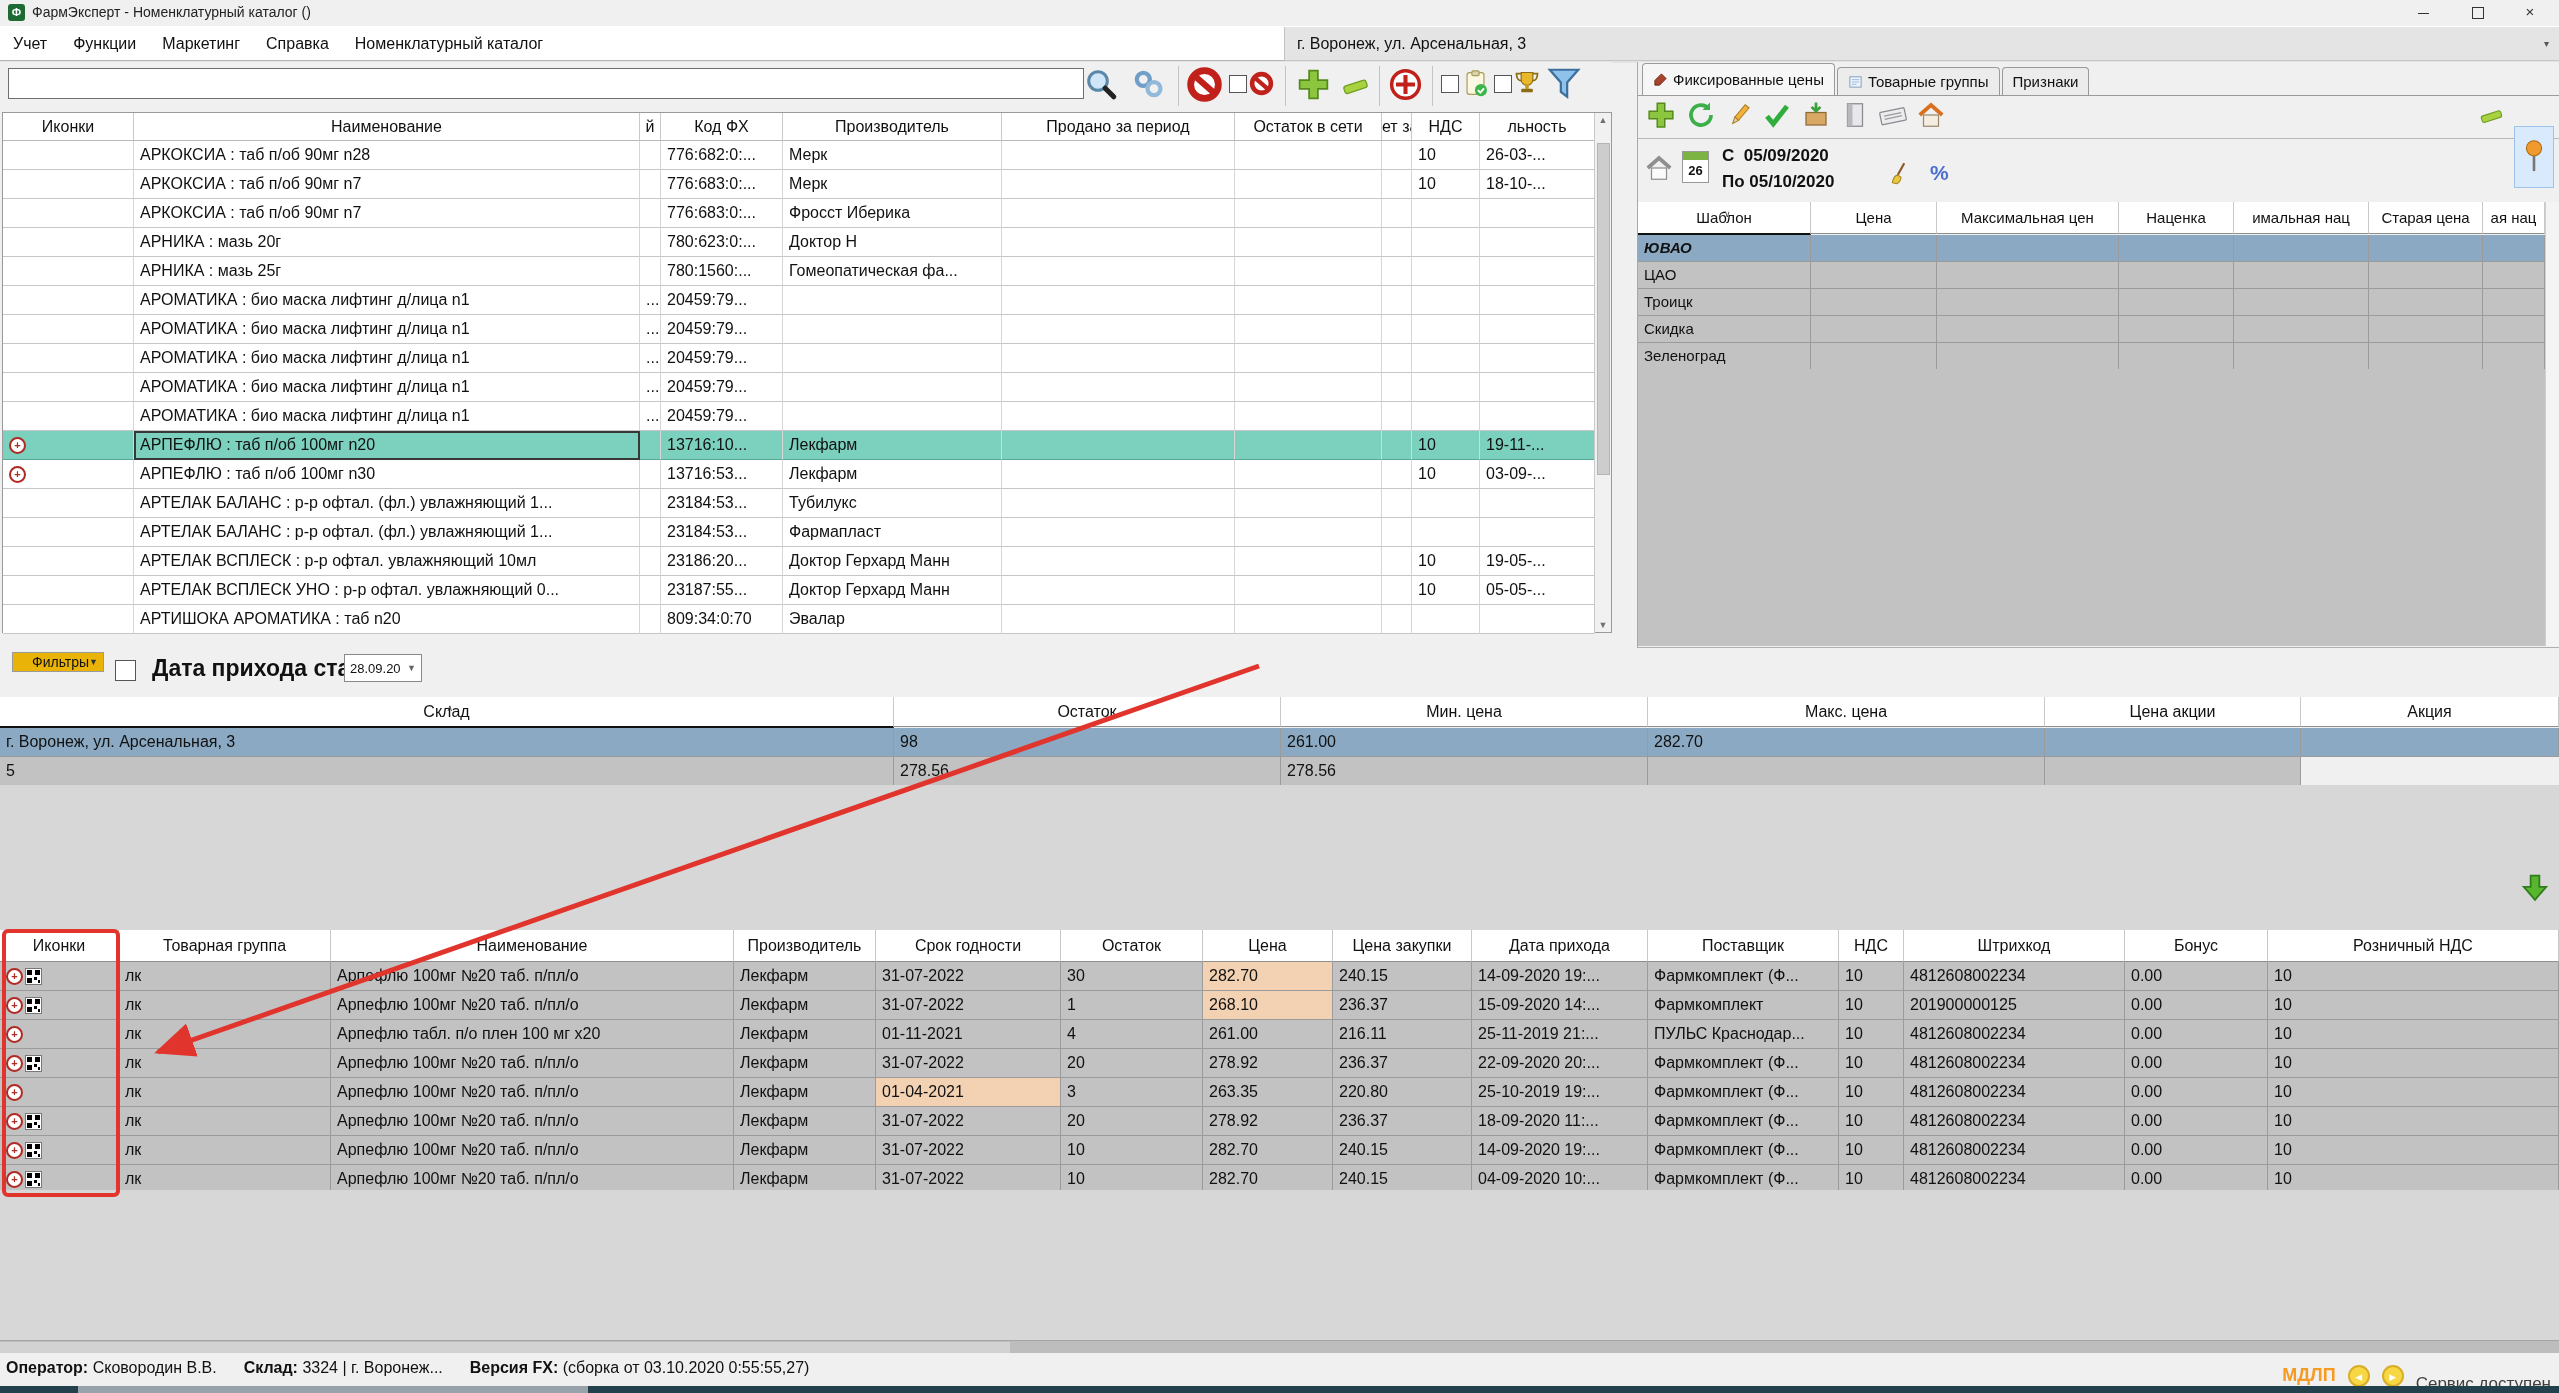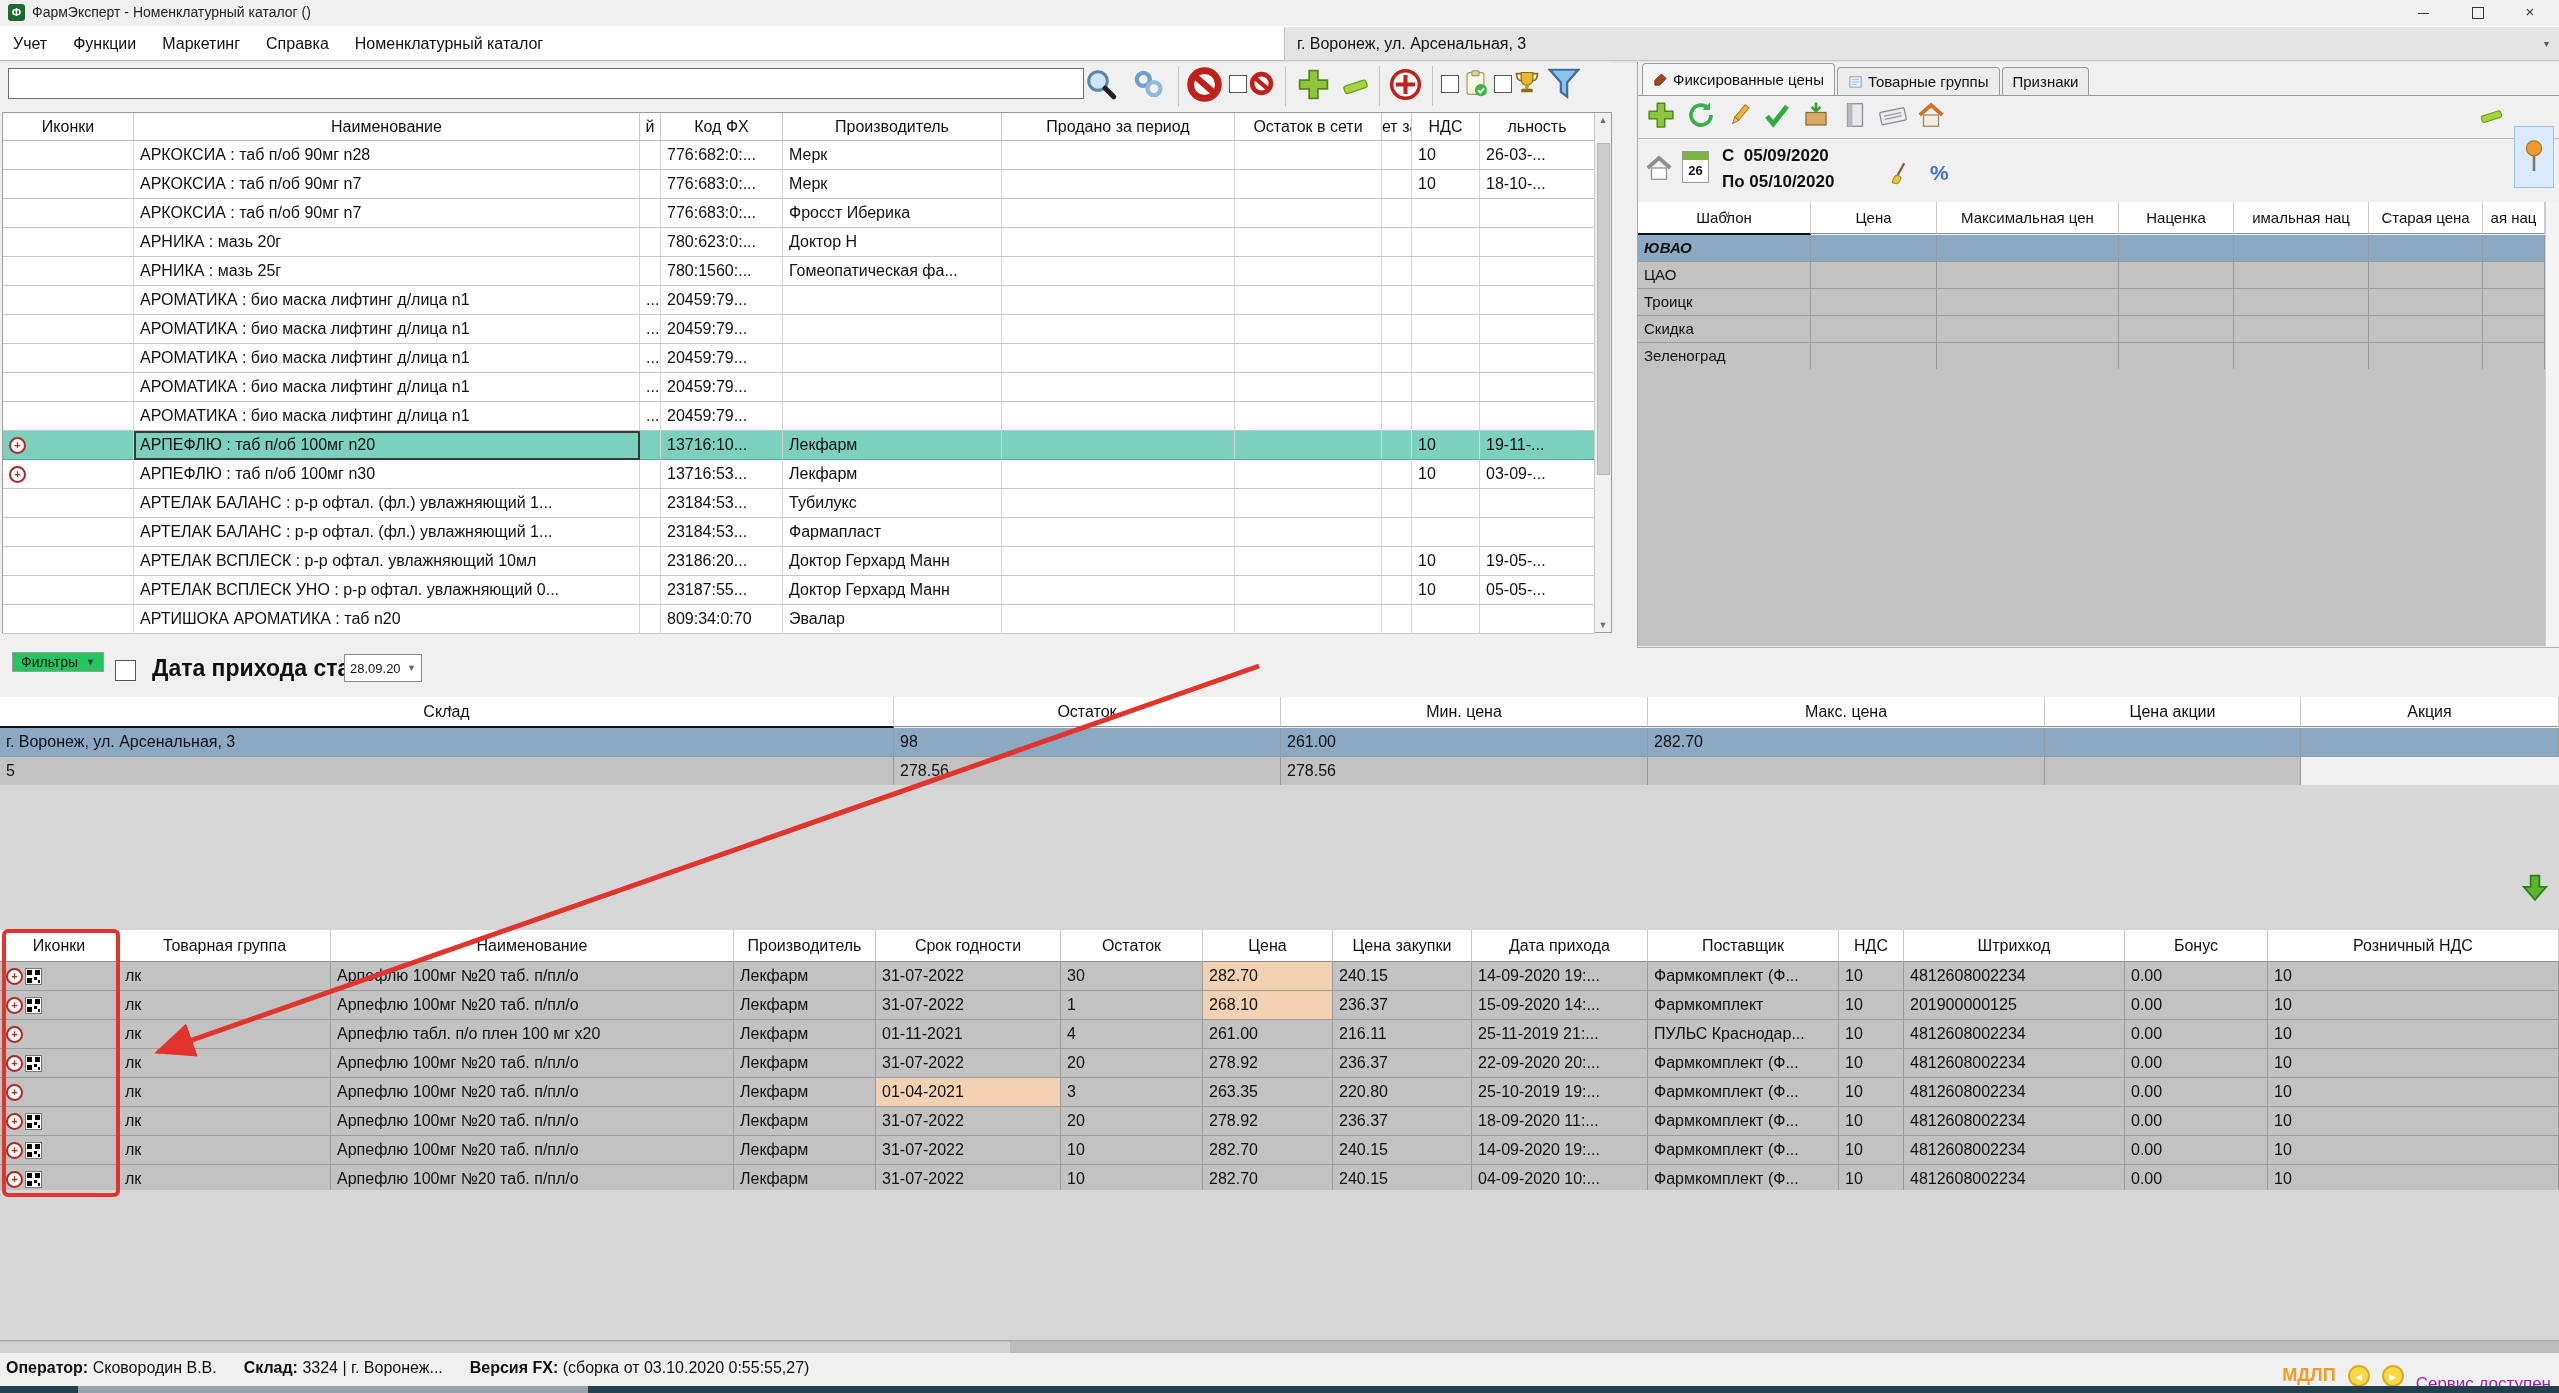--- a/index.html
+++ b/index.html
@@ -76,22 +76,22 @@
   .price-table{position:absolute;left:0;top:140px;width:921px;}
   .pt .hc{height:31px;border-bottom:1px solid #8e8e8e;line-height:31px;font-size:15px;}
   .pt .tc{height:27px;line-height:26px;font-size:15px;}
   .pt .r.sel .tc{background:#8ba9c2;font-weight:700;font-style:italic;}
   .pt-filler{position:absolute;left:0;top:307px;width:907px;height:277px;background:#c2c2c2;}
   .pt-scrollcol{position:absolute;left:907px;top:140px;width:14px;height:444px;background:#f4f4f4;border-left:1px solid #cfcfcf;}
   .pinbtn{position:absolute;left:876px;top:64px;width:38px;height:60px;background:#d9eafc;border:1px solid #9ec3e8;
     display:flex;align-items:center;justify-content:center;}
   
   .filterbar{left:0;top:645px;width:1612px;height:52px;background:#f0f0f0;}
-  .filtbtn{left:12px;top:7px;width:92px;height:20px;background:#22c55e;border:1px solid #9a9a9a;
-    font-size:14px;display:flex;align-items:center;justify-content:space-between;padding:0 8px;box-sizing:border-box;}
+  .filtbtn{left:12px;top:7px;width:92px;height:20px;background:#eab308;border:1px solid #9a9a9a;
+    font-size:14px;display:flex;align-items:center;justify-content:space-between;padding:0 19px;box-sizing:border-box;}
   .filtlabel{left:152px;top:10px;font-size:23px;font-weight:600;}
   .datecombo{left:344px;top:9px;width:78px;height:28px;background:#fff;border:1px solid #8a8a8a;
     font-size:13px;display:flex;align-items:center;justify-content:space-between;padding:0 5px;box-sizing:border-box;}
   
   .stock-table{left:0;top:697px;width:2559px;}
   .band1{left:0;top:785px;width:2559px;height:145px;background:#d7d7d7;}
   .lot-table{left:0;top:930px;width:2559px;}
   .band2{left:0;top:1190px;width:2559px;height:150px;background:#d7d7d7;}
   .hstrip{left:0;top:1340px;width:2559px;height:13px;background:#bdbdbd;border-top:1px solid #a5a5a5;}
   .hstrip .thumb{position:absolute;left:0;top:1px;height:11px;width:1010px;background:#d2d2d2;}
@@ -104,21 +104,21 @@
       linear-gradient(#000,#000) 9px 1px/5px 5px no-repeat,
       linear-gradient(#000,#000) 1px 9px/5px 5px no-repeat,
       linear-gradient(#000,#000) 8px 8px/3px 3px no-repeat,
       linear-gradient(#000,#000) 12px 11px/2px 3px no-repeat,#fff;}
   
   .statusbar{left:0;top:1353px;width:2559px;height:33px;background:#f0f0f0;font-size:16px;}
   .statusbar .lbl{font-weight:700;}
   .coin{display:inline-block;width:22px;height:22px;border-radius:50%;background:#f7d744;border:2px solid #d8ae27;
     color:#fff;font-size:9px;text-align:center;line-height:21px;box-sizing:border-box;vertical-align:middle;}
   .mdlp{color:#f59a23;font-weight:700;font-size:18px;}
-  .svc{color:#a21caf;font-size:17px;margin-top:17px;}
+  .svc{color:#404040;font-size:17px;margin-top:17px;}
   .taskstrip{left:0;top:1386px;width:2559px;height:7px;background:#23404d;}
   .taskstrip .seg{position:absolute;left:78px;top:0;width:510px;height:7px;background:#97a2ab;}
   .annot{position:absolute;left:0;top:0;z-index:60;pointer-events:none;}
   .greendl{left:2519px;top:87px;width:32px;height:32px;}
 </style>
 </head>
 <body>
 
 <div id="screen">
 

